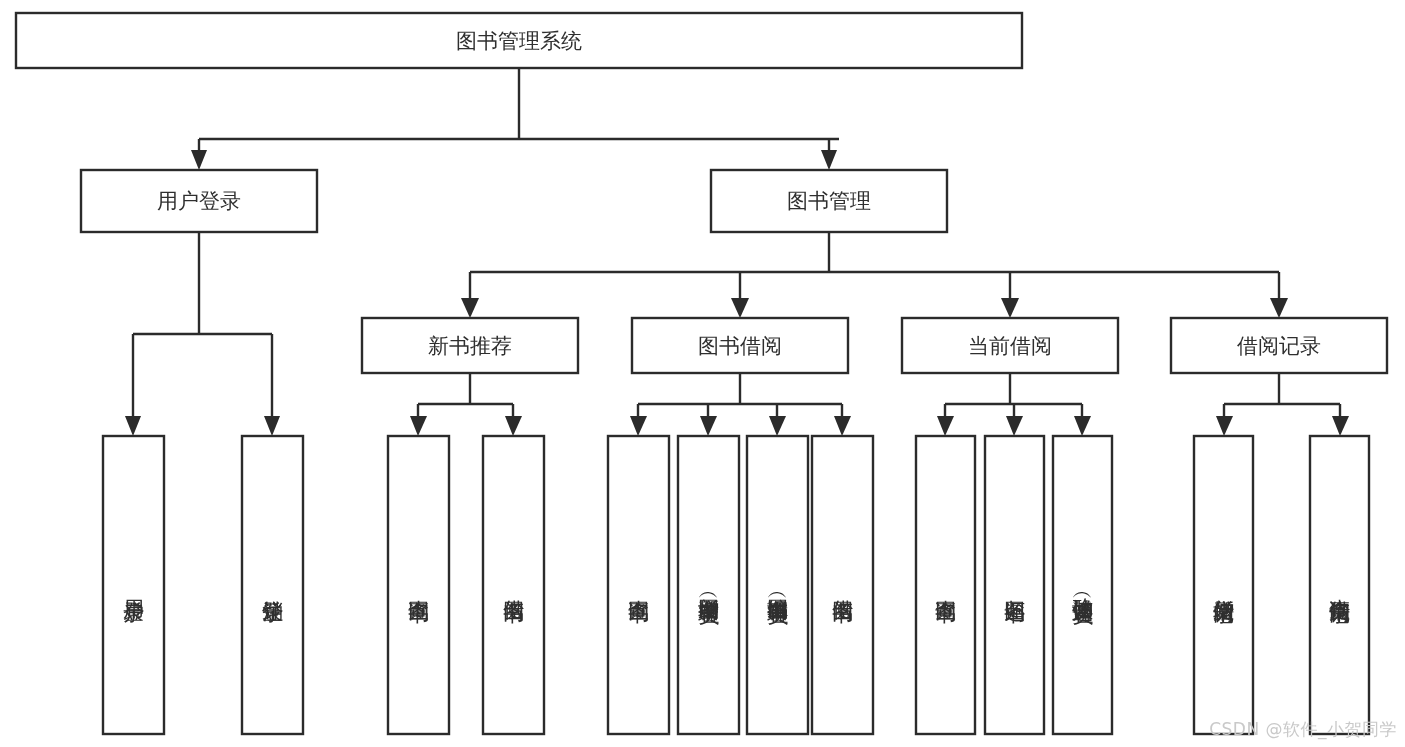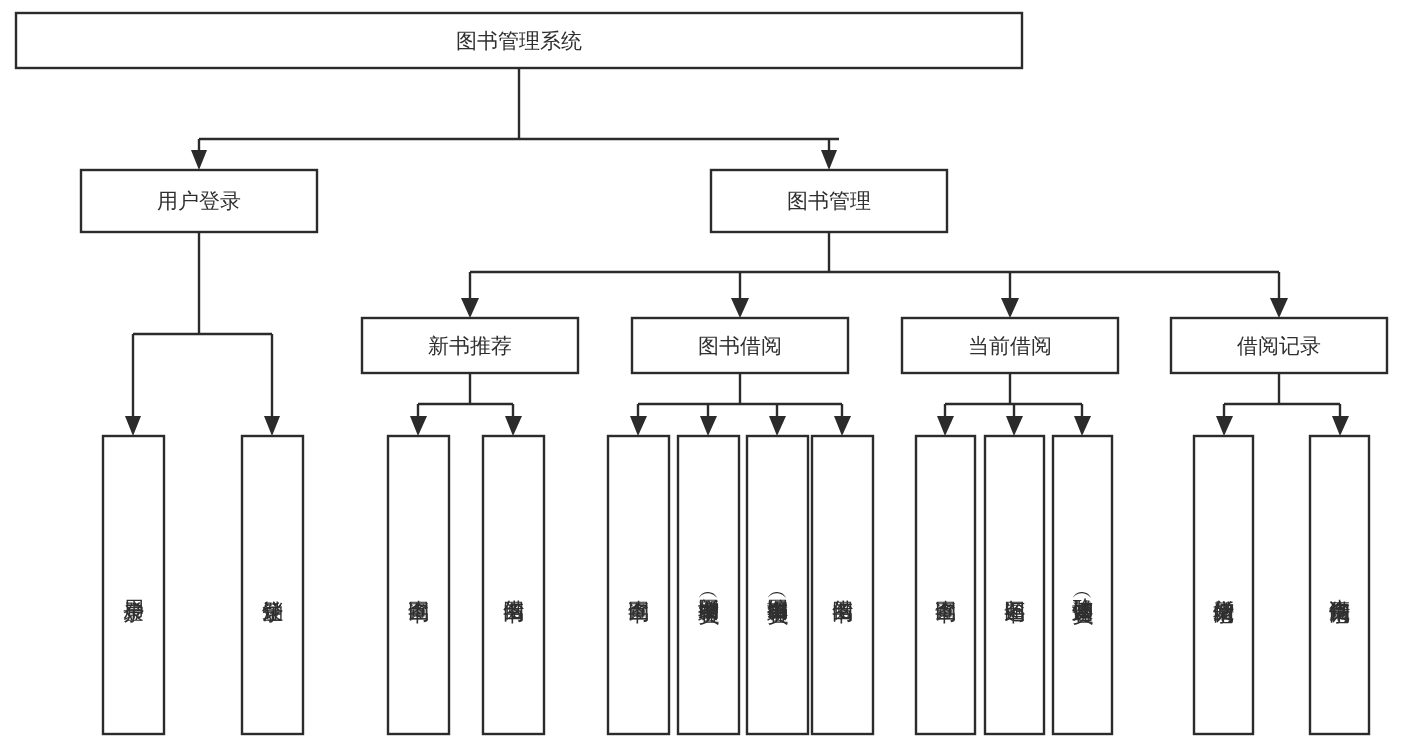--- a/index.html
+++ b/index.html
@@ -190,13 +190,14 @@
   <div class="node-label-v" style="left:608px; top:436px; width:61px; height:298px;">查询图书</div>
   <div class="node-label-v" style="left:678px; top:436px; width:61px; height:298px;">新增图书（管理员）</div>
   <div class="node-label-v" style="left:747px; top:436px; width:61px; height:298px;">编辑图书（管理员）</div>
   <div class="node-label-v" style="left:812px; top:436px; width:61px; height:298px;">借阅图书</div>
   <div class="node-label-v" style="left:916px; top:436px; width:59px; height:298px;">查询图书</div>
   <div class="node-label-v" style="left:985px; top:436px; width:59px; height:298px;">归还图书</div>
   <div class="node-label-v" style="left:1053px; top:436px; width:59px; height:298px;">确认归还（管理员）</div>
   <div class="node-label-v" style="left:1194px; top:436px; width:59px; height:298px;">新增借阅记录</div>
   <div class="node-label-v" style="left:1310px; top:436px; width:59px; height:298px;">查询借阅记录</div>
 
+  <div class="watermark">CSDN @软件_小贺同学</div>
 </div>
 
 </body></html>

